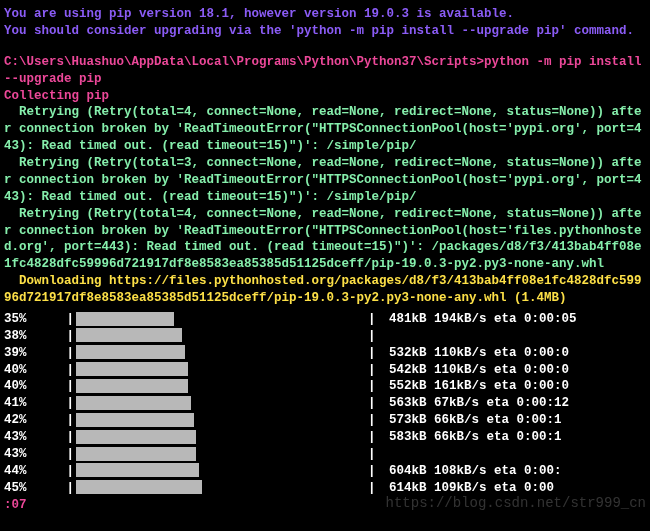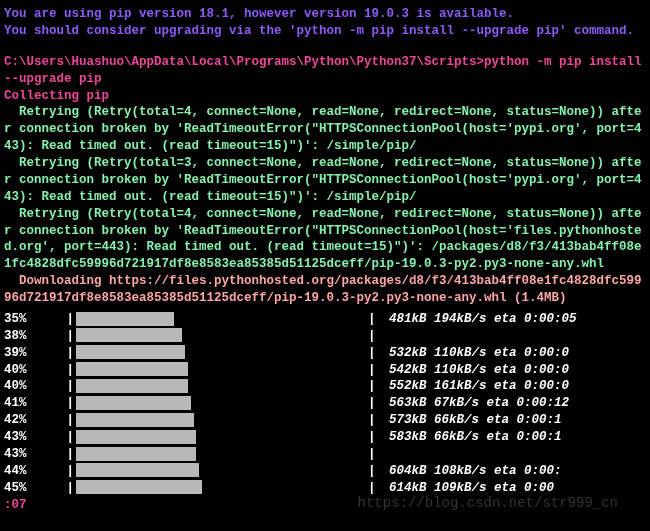--- a/index.html
+++ b/index.html
@@ -12,45 +12,45 @@
       width: 650px;
       height: 531px;
       padding: 6px 4px;
       overflow: hidden;
       font-weight: bold;
       position: relative;
     }
     .warn { color: #8b5cf6; }
     .prompt { color: #ec4899; }
     .retry { color: #86efac; }
-    .download { color: #fca5a5; }
+    .download { color: #fde047; }
     .progress-row {
       color: #fff;
       white-space: pre;
       display: flex;
     }
     .pct { width: 55px; text-align: left; padding-right: 4px; }
     .bar-bg {
       display: inline-block;
       width: 290px;
       position: relative;
       margin: 0 2px;
     }
     .bar-fill {
       background: #b8b8b8;
       display: inline-block;
       height: 14px;
       vertical-align: middle;
     }
-    .stats { padding-left: 6px; white-space: pre; font-style: italic; }
+    .stats { padding-left: 6px; white-space: pre; }
     .pipe { color: #fff; }
     .line { word-break: break-all; white-space: pre-wrap; }
     .watermark {
       position: absolute;
-      right: 32px;
+      right: 4px;
       bottom: 18px;
       color: rgba(200,200,200,0.25);
       font-size: 14px;
       font-weight: normal;
       pointer-events: none;
     }
   </style>
 </head>
 <body>
 

